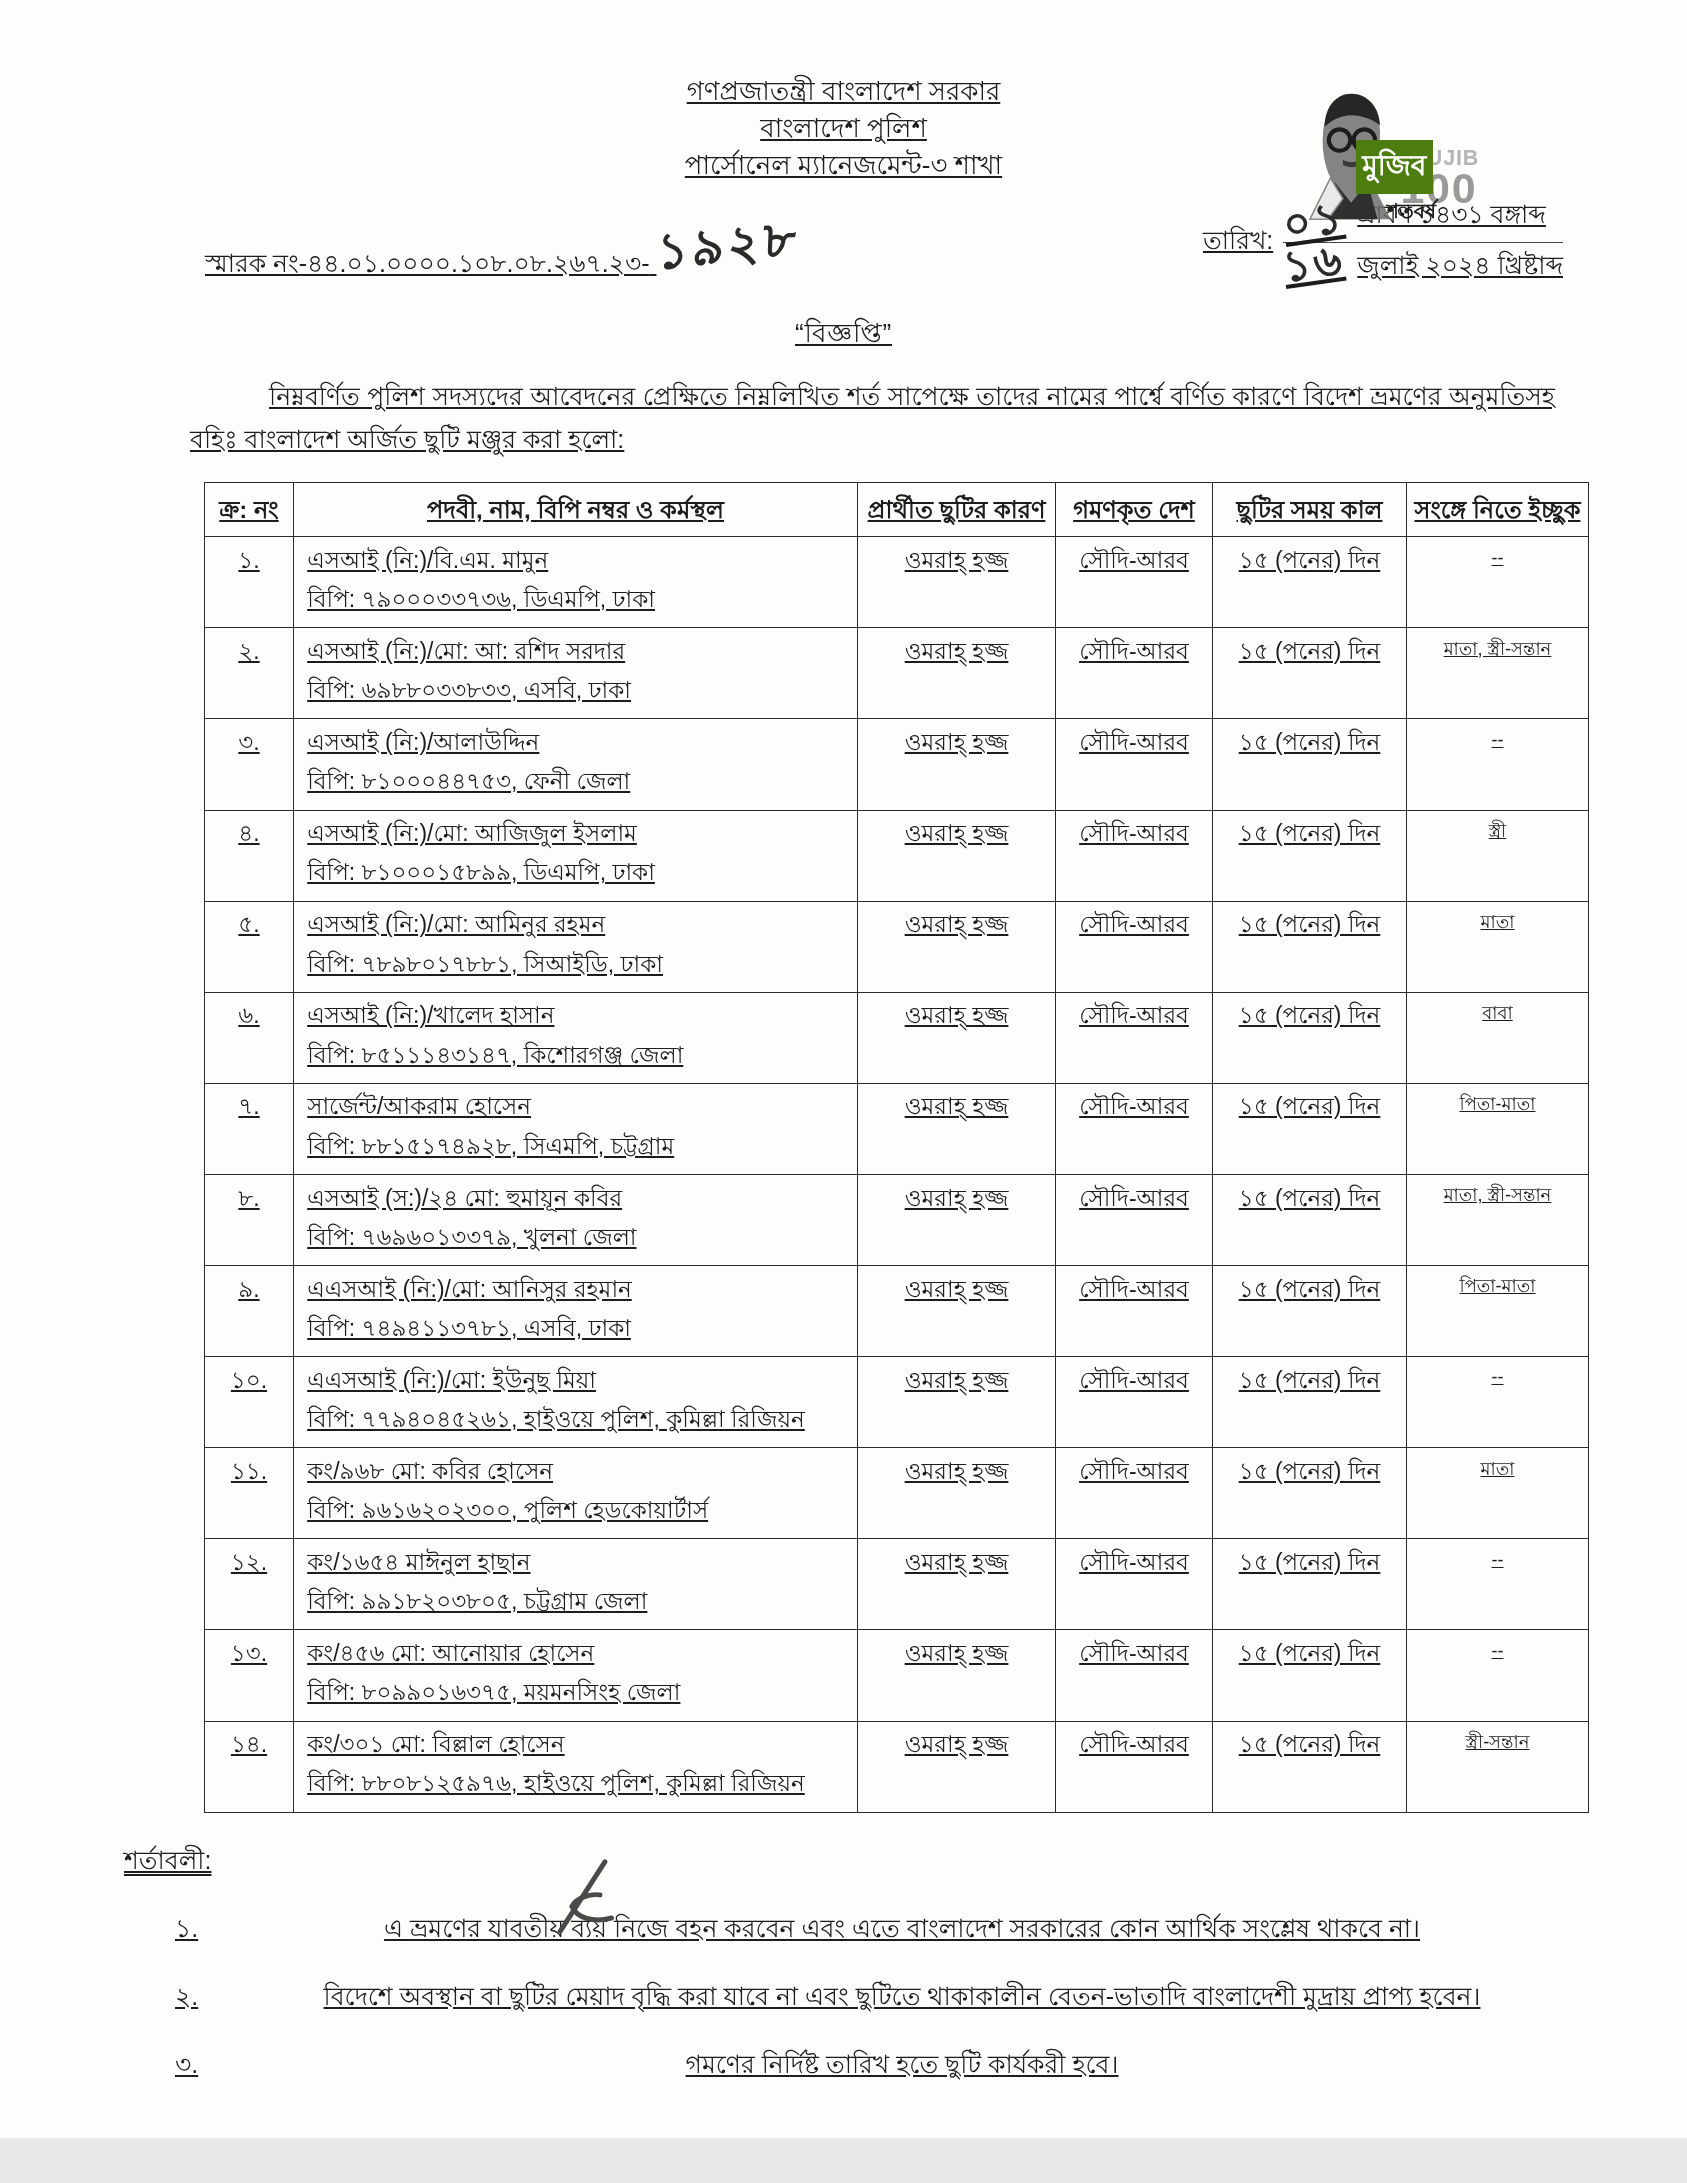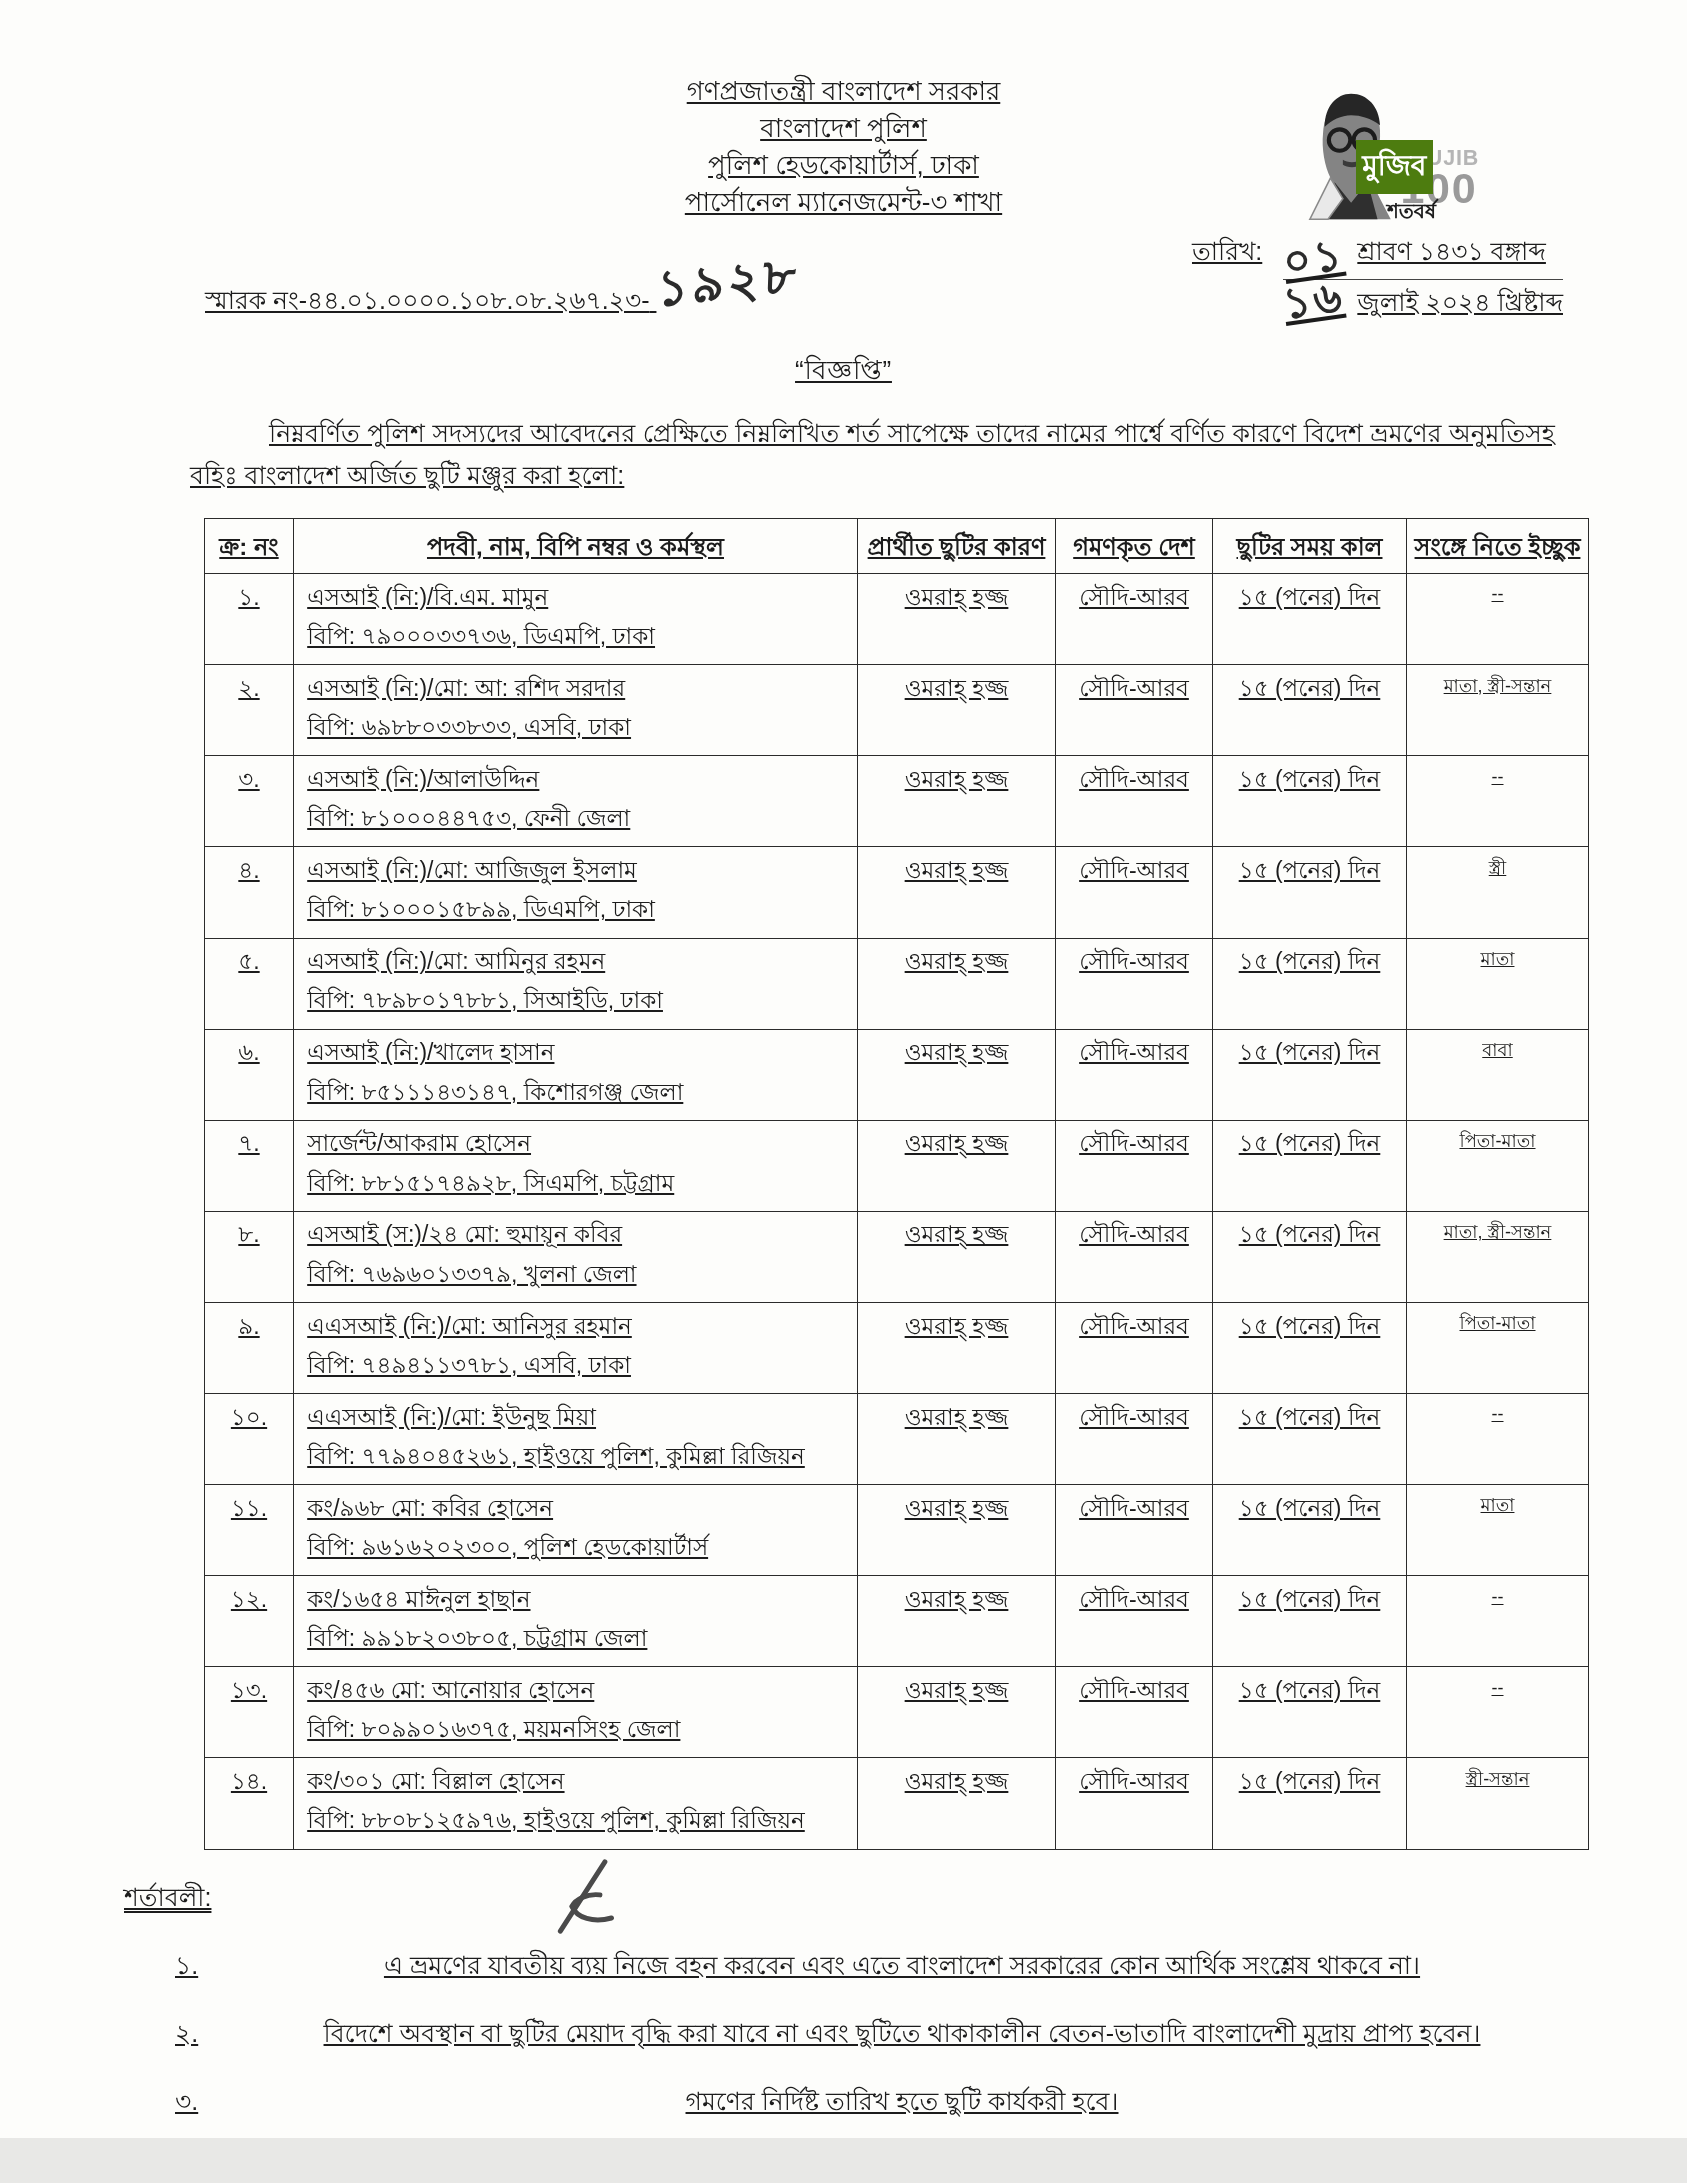--- a/index.html
+++ b/index.html
@@ -23,21 +23,21 @@
   .logo svg { position:absolute; left:0; top:0; }
   .logo .logo-100  { position:absolute; right:1.7px; bottom:31px; font-size:43px; font-weight:bold; color:#9a9a9a; letter-spacing:1.7px; }
   .logo .logo-mujibEn { position:absolute; right:0px; bottom:73px; font-size:21.5px; font-weight:bold; color:#b5b5b5; letter-spacing:0.8px; }
   .logo .logo-mujib { position:absolute; right:46px; bottom:50px; background:#4d7c0f; color:#fff; font-size:28px; font-weight:bold; padding:3.3px 6.6px; }
   .logo .logo-shato { position:absolute; right:43px; bottom:15px; font-size:20px; font-weight:bold; color:#1d1d1d; }
   
   .meta-row { display:flex; justify-content:space-between; align-items:flex-start; padding:11.6px 124px 0 205px; }
   .memo { font-size:25px; white-space:nowrap; padding-top:21.5px; }
   .hand { font-family:"DejaVu Sans",sans-serif; color:#2b2b2b; font-weight:bold; }
   .memo .hand-no { display:inline-block; font-size:50px; transform:rotate(-6deg) skewX(-8deg); position:relative; top:-10px; letter-spacing:3.3px; }
-  .dateblock { display:flex; align-items:flex-start; gap:21px; font-size:25px; }
+  .dateblock { display:flex; align-items:center; gap:10px; font-size:25px; }
   .date-frac { display:inline-block; text-align:left; }
   .date-top { display:flex; align-items:flex-end; gap:13.2px; border-bottom:1.7px solid #444; padding:0 8.3px 3.3px 0; }
   .date-bot { display:flex; align-items:flex-start; gap:13.2px; padding-top:3.3px; }
   .hand-day { font-size:43px; transform:rotate(-8deg); line-height:0.8; display:inline-block; letter-spacing:2.5px; }
   
   .title { text-align:center; font-size:26px; margin-top:13.2px; letter-spacing:0.8px; }
   .intro { padding:18px 132px 0 190px; font-size:25px; line-height:1.7; text-indent:79px; text-align:justify; }
   
   table.leave { border-collapse:collapse; margin:21.5px 0 0 204px; width:1385px; table-layout:fixed; }
   table.leave th, table.leave td { border:1.7px solid #2b2b2b; vertical-align:top; }
@@ -57,21 +57,20 @@
   .tick { position:absolute; left:529px; top:1852px; }
 </style>
 </head>
 <body>
 
 <div class="page">
 
   <div class="letterhead">
     <span class="lh-line">গণপ্রজাতন্ত্রী বাংলাদেশ সরকার</span>
     <span class="lh-line">বাংলাদেশ পুলিশ</span>
-    <span class="lh-line">পুলিশ হেডকোয়ার্টার্স, ঢাকা</span>
     <span class="lh-line">পার্সোনেল ম্যানেজমেন্ট-৩ শাখা</span>
   </div>
 
   <div class="logo">
     <svg width="124" height="165" viewBox="0 0 150 200">
       <path d="M30 170 L55 120 C48 105 44 85 46 65 C48 38 62 22 80 22 C100 22 114 38 115 62 C116 84 110 106 102 120 L128 170 Z" fill="#6e6e6e" opacity="0.85"></path>
       <path d="M48 58 C48 34 62 18 80 18 C100 18 114 34 115 56 C104 48 92 44 80 44 C68 44 56 50 48 58 Z" fill="#262626"></path>
       <circle cx="66" cy="74" r="13" fill="none" stroke="#1c1c1c" stroke-width="5"></circle>
       <circle cx="96" cy="74" r="13" fill="none" stroke="#1c1c1c" stroke-width="5"></circle>
       <line x1="79" y1="74" x2="83" y2="74" stroke="#1c1c1c" stroke-width="5"></line>

